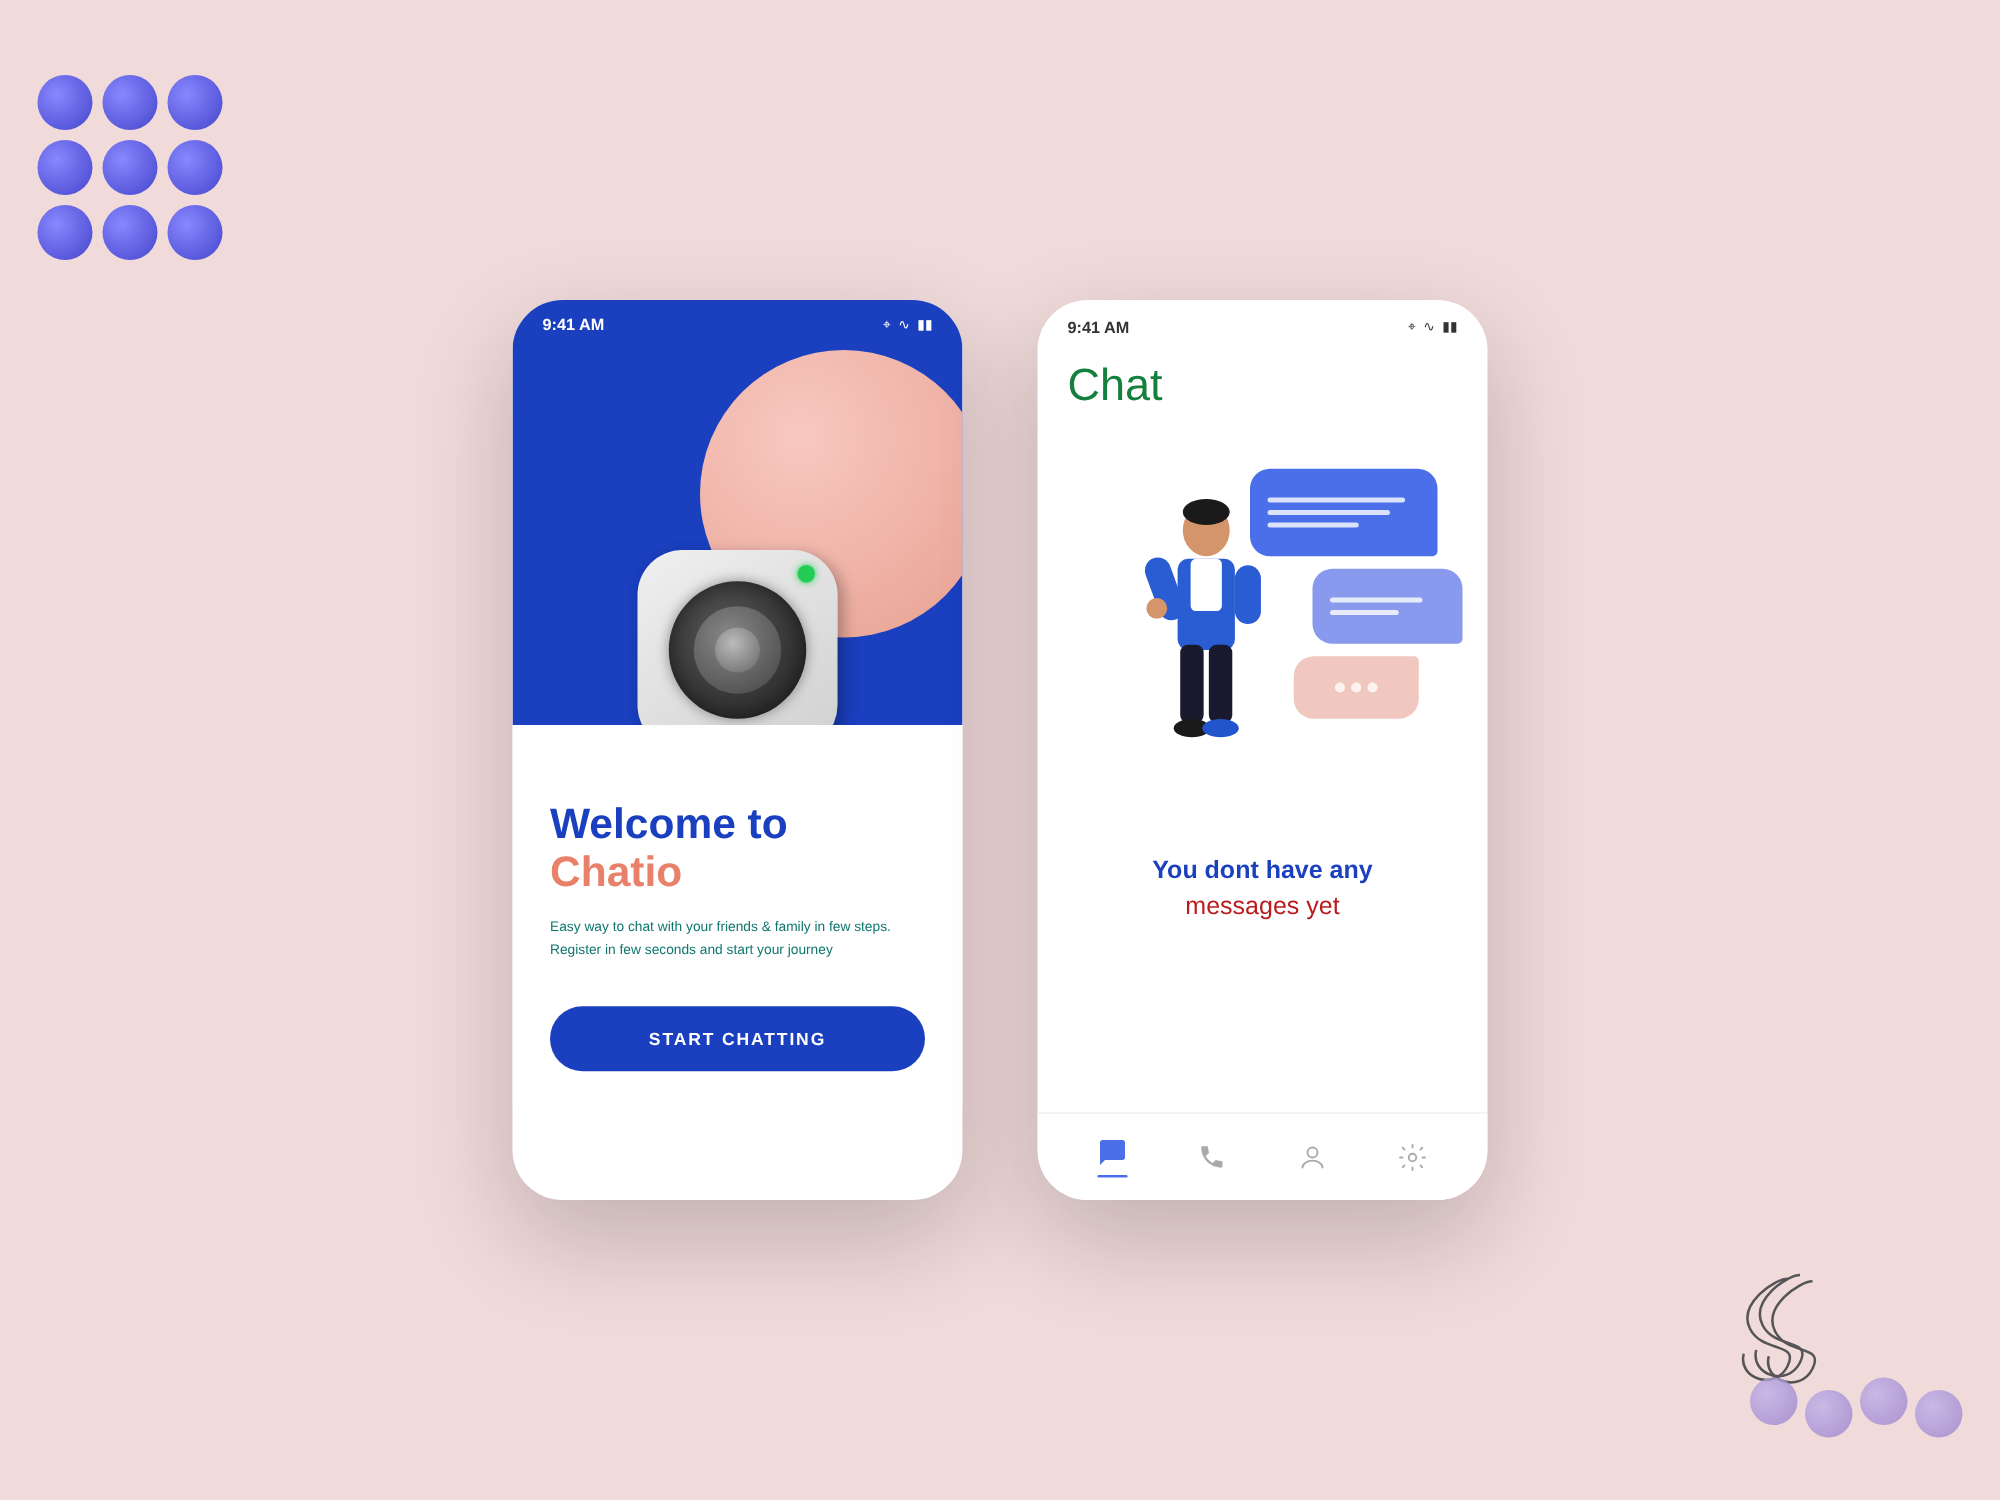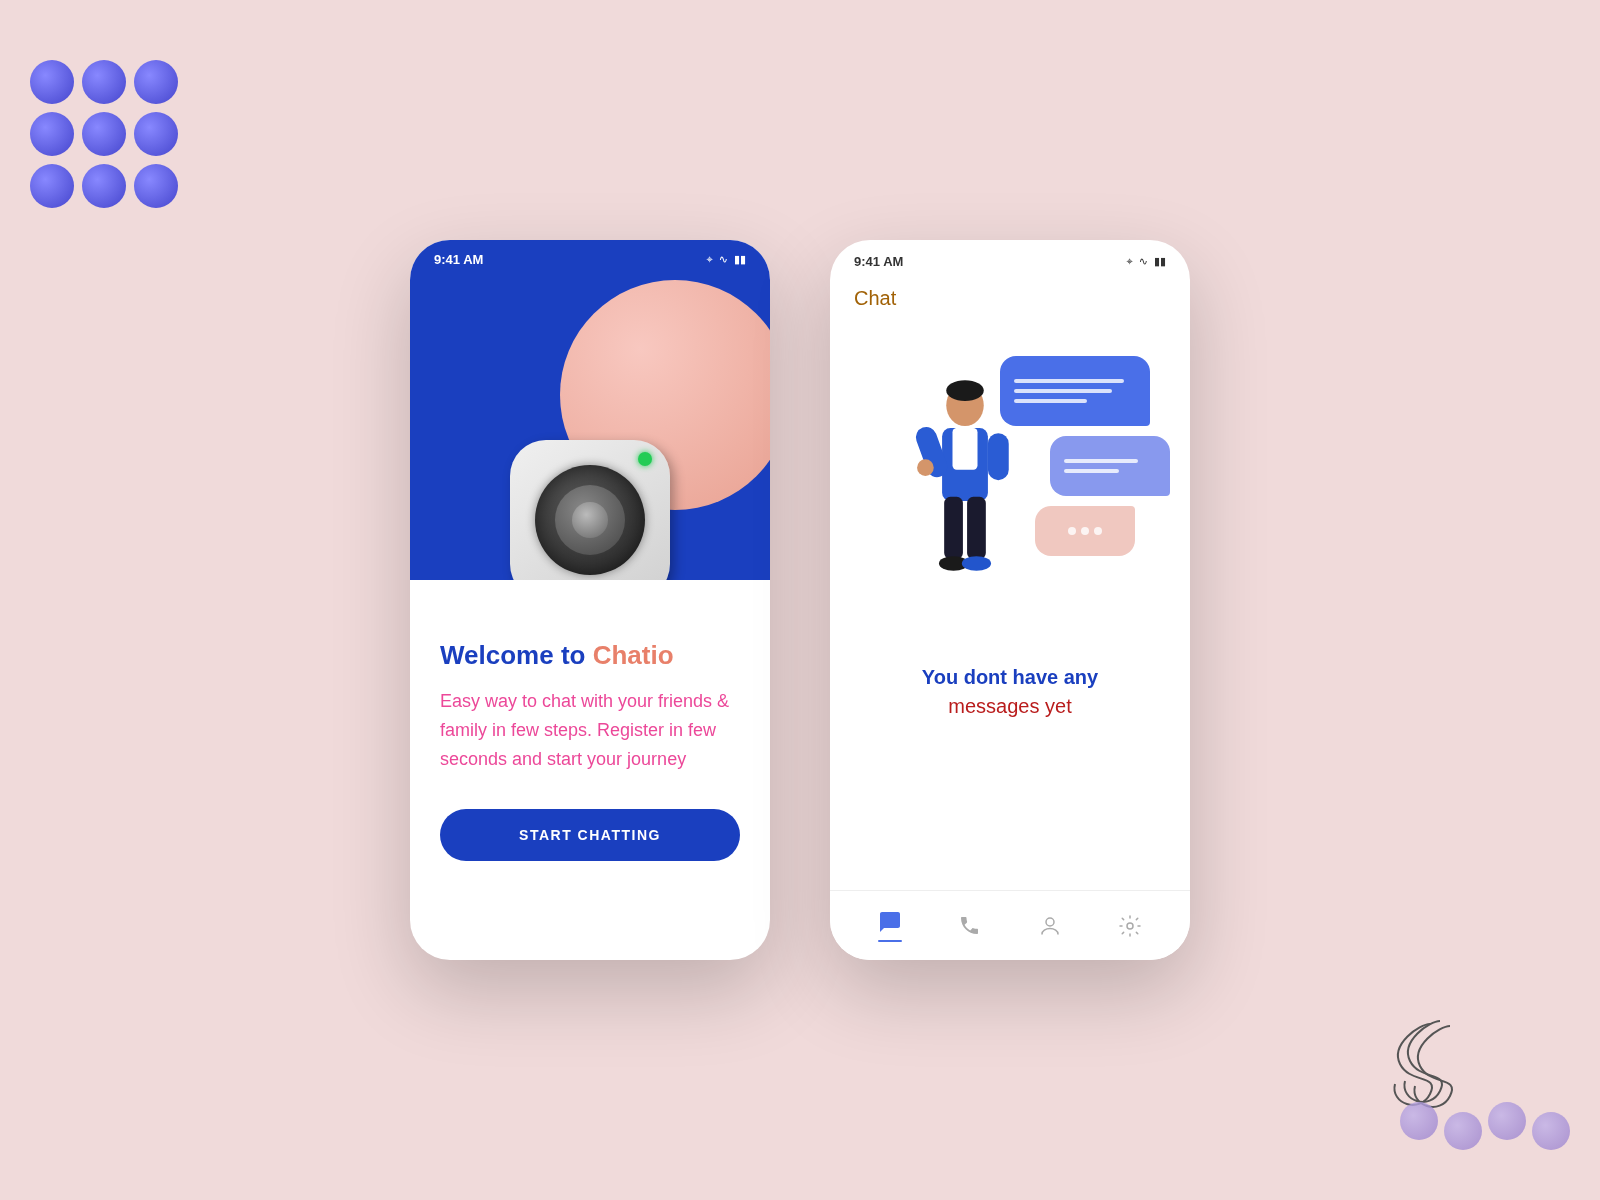--- a/index.html
+++ b/index.html
@@ -186,33 +186,33 @@
       background: #22cc55;
       box-shadow: 0 0 6px #22cc55;
     }
 
     .phone1-bottom {
       padding: 60px 30px 30px;
       background: white;
     }
 
     .welcome-title {
-      font-size: 26px;
+      font-size: 34px;
       font-weight: 700;
       color: #1a3fbf;
       margin-bottom: 16px;
     }
 
     .welcome-title .brand {
       color: #e8806a;
     }
 
     .welcome-desc {
-      font-size: 18px;
-      color: #ec4899;
+      font-size: 11px;
+      color: #0f766e;
       line-height: 1.6;
       margin-bottom: 36px;
     }
 
     .start-btn {
       width: 100%;
       padding: 18px;
       background: #1a3fbf;
       color: white;
       border: none;
@@ -250,23 +250,23 @@
     .phone2 .status-icons span {
       color: #333;
       font-size: 11px;
     }
 
     .chat-header {
       padding: 10px 24px 16px;
     }
 
     .chat-title {
-      font-size: 20px;
+      font-size: 36px;
       font-weight: 400;
-      color: #a16207;
+      color: #15803d;
     }
 
     .chat-illustration {
       position: relative;
       height: 320px;
       display: flex;
       align-items: center;
       justify-content: center;
     }
 

